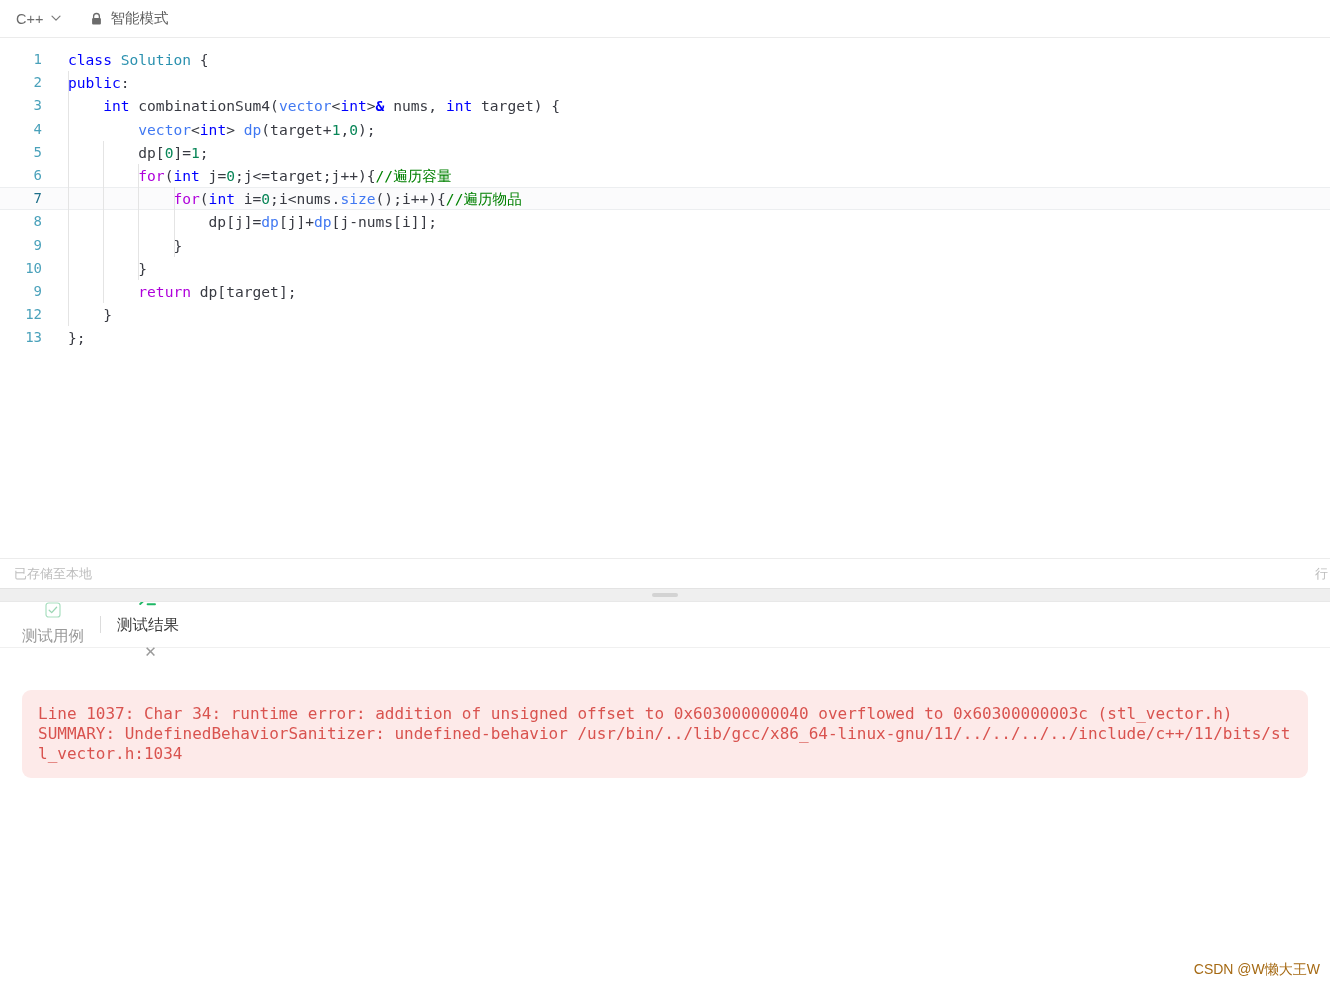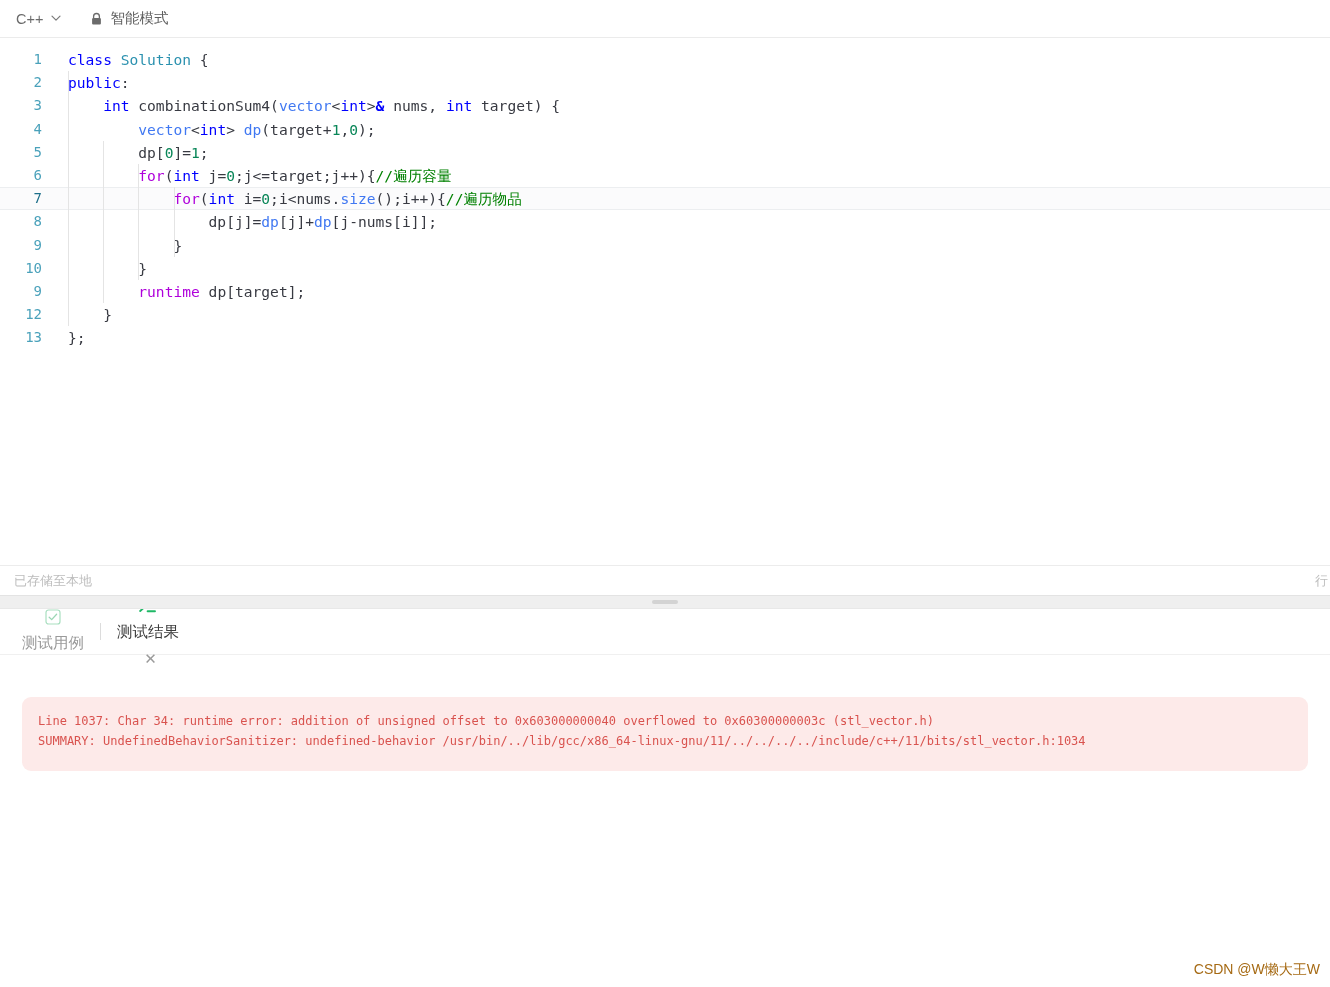--- a/index.html
+++ b/index.html
@@ -194,21 +194,21 @@
     font-size: 25px;
     font-weight: bold;
     margin: 12px 0 22px 2px;
     letter-spacing: .5px;
   }
   .err-box {
     background: #fdeae9;
     border-radius: 9px;
     padding: 14px 14px 14px 16px;
     font-family: "DejaVu Sans Mono", "Liberation Mono", monospace;
-    font-size: 12px;
+    font-size: 16px;
     line-height: 20px;
     color: #d9534f;
     white-space: pre-wrap;
     word-break: break-all;
     min-height: 74px;
     margin-top: 24px;
   }
   .watermark {
     position: absolute;
     right: 10px;
@@ -249,21 +249,21 @@
         <div class="crow"><div class="gut">1</div><div class="code"><span class="kw">class </span><span class="cls">Solution</span><span class="op"> {</span></div></div>
         <div class="crow"><div class="gut">2</div><div class="code"><span class="kw">public</span><span class="op">:</span></div></div>
         <div class="crow"><div class="gut">3</div><div class="code"><span class="op">    </span><span class="kw">int</span><span class="fn"> combinationSum4(</span><span class="typ">vector</span><span class="op">&lt;</span><span class="kw">int</span><span class="op">&gt;</span><span class="amp">&amp;</span><span class="fn"> nums, </span><span class="kw">int</span><span class="fn"> target) {</span></div></div>
         <div class="crow"><div class="gut">4</div><div class="code"><span class="op">        </span><span class="typ">vector</span><span class="op">&lt;</span><span class="kw">int</span><span class="op">&gt; </span><span class="typ">dp</span><span class="op">(target+</span><span class="num">1</span><span class="op">,</span><span class="num">0</span><span class="op">);</span></div></div>
         <div class="crow"><div class="gut">5</div><div class="code"><span class="op">        dp[</span><span class="num">0</span><span class="op">]=</span><span class="num">1</span><span class="op">;</span></div></div>
         <div class="crow"><div class="gut">6</div><div class="code"><span class="op">        </span><span class="kwp">for</span><span class="op">(</span><span class="kw">int</span><span class="op"> j=</span><span class="num">0</span><span class="op">;j&lt;=target;j++){</span><span class="cmt">//遍历容量</span></div></div>
         <div class="crow active"><div class="gut">7</div><div class="code"><span class="op">            </span><span class="kwp">for</span><span class="op">(</span><span class="kw">int</span><span class="op"> i=</span><span class="num">0</span><span class="op">;i&lt;nums.</span><span class="typ">size</span><span class="op">();i++){</span><span class="cmt">//遍历物品</span></div></div>
         <div class="crow"><div class="gut">8</div><div class="code"><span class="op">                dp[j]=</span><span class="typ">dp</span><span class="op">[j]+</span><span class="typ">dp</span><span class="op">[j-nums[i]];</span></div></div>
         <div class="crow"><div class="gut">9</div><div class="code"><span class="op">            }</span></div></div>
         <div class="crow"><div class="gut">10</div><div class="code"><span class="op">        }</span></div></div>
-        <div class="crow"><div class="gut">9</div><div class="code"><span class="op">        </span><span class="kwp">runtime</span><span class="op"> dp[target];</span></div></div>
+        <div class="crow"><div class="gut">9</div><div class="code"><span class="op">        </span><span class="kwp">return</span><span class="op"> dp[target];</span></div></div>
         <div class="crow"><div class="gut">12</div><div class="code"><span class="op">    }</span></div></div>
         <div class="crow"><div class="gut">13</div><div class="code"><span class="op">};</span></div></div>
         <div class="guides">
           <div class="guide" style="left: 16px; top: 23.2px; height: 255.2px;"></div>
           <div class="guide" style="left: 51.2px; top: 92.8px; height: 162.4px;"></div>
           <div class="guide" style="left: 86.4px; top: 116px; height: 116px;"></div>
           <div class="guide" style="left: 121.6px; top: 139.2px; height: 69.6px;"></div>
         </div>
       </div>
   </div>

